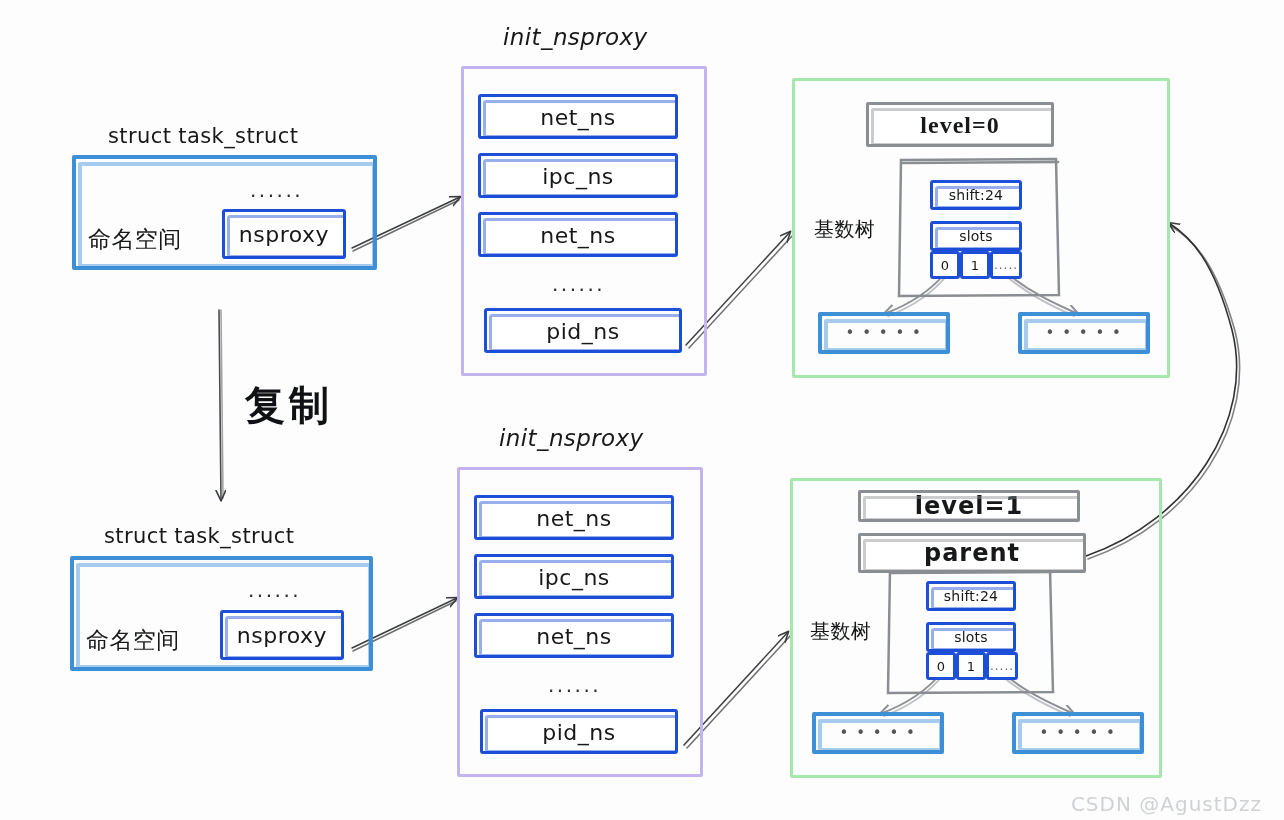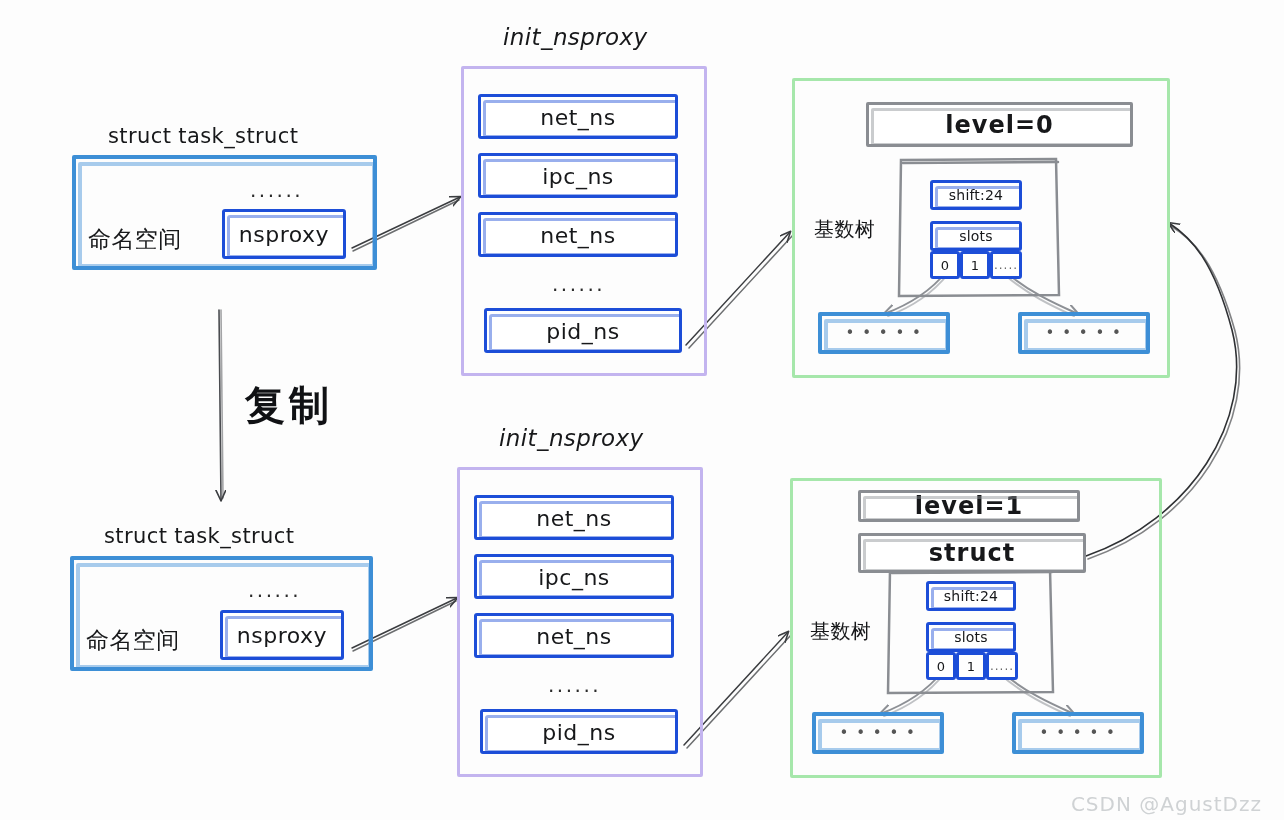--- a/index.html
+++ b/index.html
@@ -174,21 +174,21 @@
   <div class="frame yellow sk node" style="left:474px;top:613px;width:200px;height:45px;">
     <div class="boxtext">net_ns</div>
   </div>
   <div class="cap dots" style="left:548px;top:673px;">......</div>
   <div class="frame yellow sk node" style="left:480px;top:709px;width:198px;height:45px;">
     <div class="boxtext">pid_ns</div>
   </div>
 
   <div class="frame green node" style="left:792px;top:78px;width:378px;height:300px;"></div>
 
-  <div class="frame gray sk node" style="left:866px;top:102px;width:267px;height:45px;">
+  <div class="frame gray sk node" style="left:866px;top:102px;width:188px;height:45px;font-family:Liberation Serif, serif;">
     <div class="boxtext lv">level=0</div>
   </div>
 
   <div class="cap cjk" style="left:814px;top:216px;font-size:20px;">基数树</div>
 
   <div class="frame yellow sk node" style="left:930px;top:180px;width:92px;height:30px;">
     <div class="boxtext sm">shift:24</div>
   </div>
   <div class="frame yellow sk node" style="left:930px;top:221px;width:92px;height:30px;">
     <div class="boxtext sm">slots</div>
@@ -209,21 +209,21 @@
   <div class="frame blue sk node" style="left:1018px;top:312px;width:132px;height:42px;">
     <div class="boxtext dots sm">• • • • •</div>
   </div>
 
   <div class="frame green node" style="left:790px;top:478px;width:372px;height:300px;"></div>
 
   <div class="frame gray sk node" style="left:858px;top:490px;width:222px;height:32px;">
     <div class="boxtext lv">level=1</div>
   </div>
   <div class="frame gray sk node" style="left:858px;top:533px;width:228px;height:40px;">
-    <div class="boxtext lv">struct</div>
+    <div class="boxtext lv">parent</div>
   </div>
 
   <div class="cap cjk" style="left:810px;top:618px;font-size:20px;">基数树</div>
 
   <div class="frame yellow sk node" style="left:926px;top:581px;width:90px;height:30px;">
     <div class="boxtext sm">shift:24</div>
   </div>
   <div class="frame yellow sk node" style="left:926px;top:622px;width:90px;height:30px;">
     <div class="boxtext sm">slots</div>
   </div>

